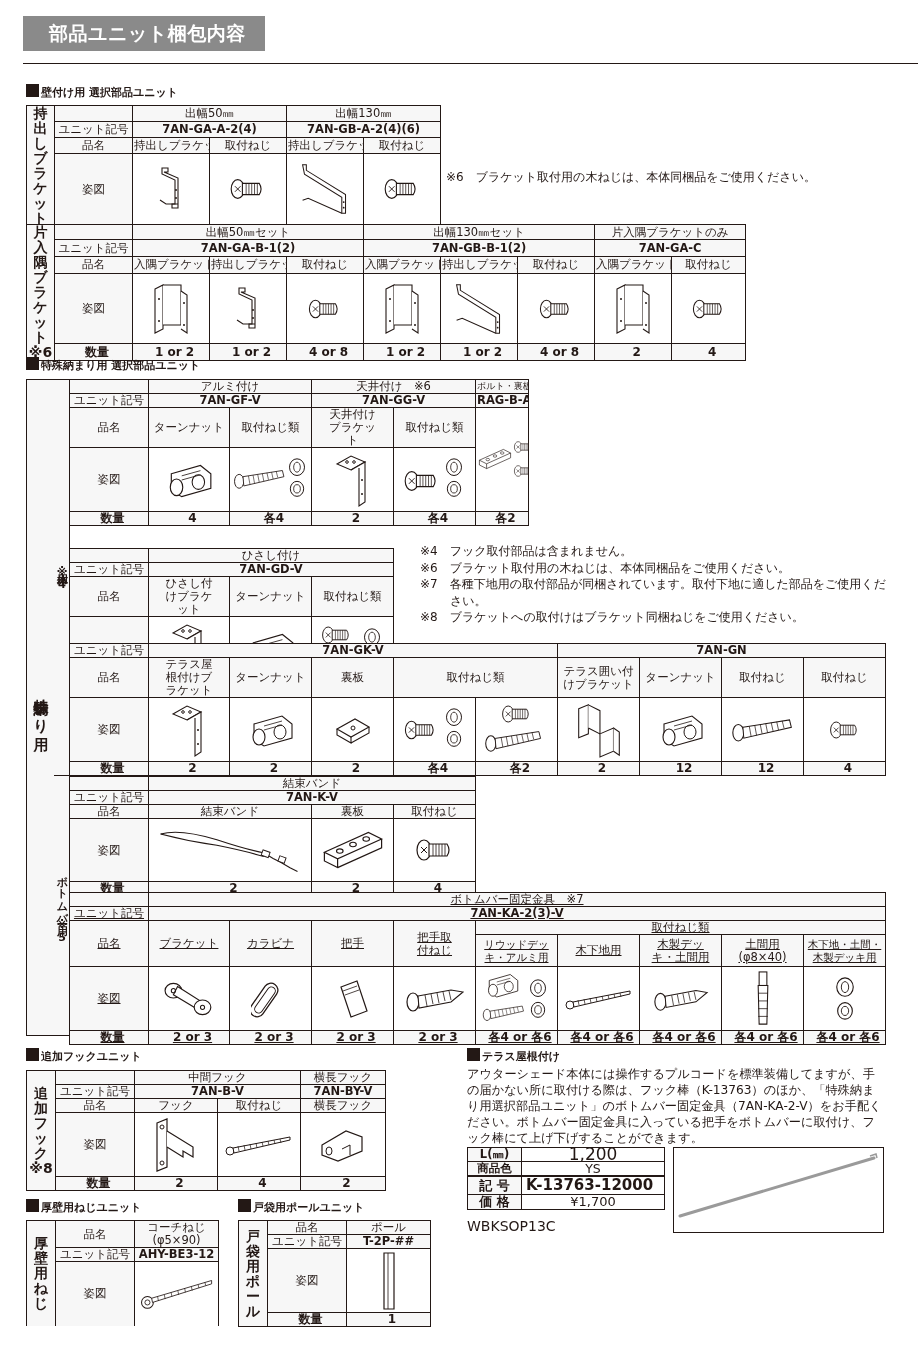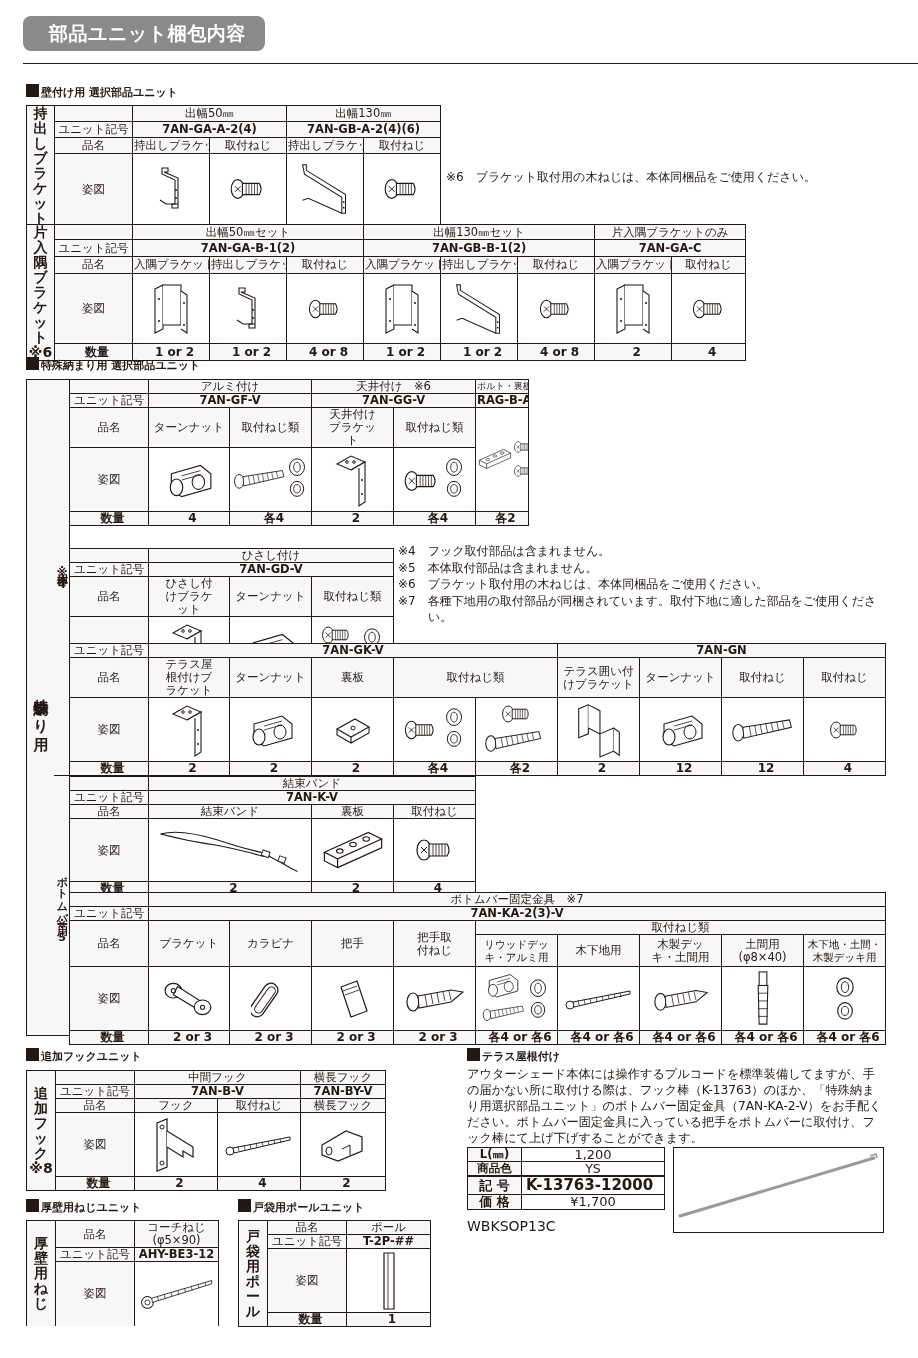--- a/index.html
+++ b/index.html
@@ -1,30 +1,30 @@
 <!DOCTYPE html>
 <html><head>
 <meta charset="utf-8">
 <style>
   * { box-sizing: border-box; margin: 0; padding: 0; }
   body { width: 918px; height: 1358px; background: #fff; font-family: "DejaVu Sans", "Liberation Sans", sans-serif; color: #231815; position: relative; overflow: hidden; }
   .abs { position: absolute; }
-  .title-bar { left: 23px; top: 16px; width: 242px; height: 35px; background: #8a8a8a; color: #fff; font-size: 19px; font-weight: bold; line-height: 35px; padding-left: 26px; letter-spacing: 0.5px; border-radius: 8px; }
+  .title-bar { left: 23px; top: 16px; width: 242px; height: 35px; background: #8a8a8a; color: #fff; font-size: 19px; font-weight: bold; line-height: 35px; padding-left: 26px; letter-spacing: 0.5px; }
   .rule { left: 23px; top: 63px; width: 895px; height: 1px; background: #231815; }
   .sec-h { font-size: 11px; font-weight: bold; white-space: nowrap; }
   .sec-h .sq { display: inline-block; width: 13px; height: 13px; background: #231815; margin-right: 2px; vertical-align: -1px; }
   table.t { border-collapse: collapse; position: absolute; table-layout: fixed; }
   table.t td { border: 1px solid #231815; text-align: center; font-size: 11.5px; line-height: 13px; background: #f7f7f7; padding: 0 1px; overflow: hidden; white-space: nowrap; vertical-align: middle; }
   table.t td.img { background: #fff; }
   table.t td.b { font-weight: bold; }
   table.t td.q { font-size: 12px; font-weight: bold; padding-left: 8px; }
   table.t td.side { background: #f7f7f7; font-weight: bold; font-size: 14px; line-height: 15px; white-space: normal; word-break: break-all; vertical-align: middle; }
   table.t td.wrap { white-space: normal; }
   .note { font-size: 12px; line-height: 16px; white-space: nowrap; }
-  .note2 { font-size: 12px; line-height: 16.5px; }
+  .note2 { font-size: 12px; line-height: 16.5px; margin-left: 22px; }
   .para { font-size: 12.2px; line-height: 16px; }
   svg { display: block; margin: 0 auto; }
   .pole-box { left: 673px; top: 1147px; width: 211px; height: 86px; border: 1px solid #231815; background: #fff; }
   .small { font-size: 14px; }
 </style>
 </head>
 <body>
 
 <svg width="0" height="0" style="position:absolute">
   <defs>
@@ -450,23 +450,23 @@
     <td class="q">数量</td>
     <td class="q">2</td>
     <td class="q">4</td>
     <td class="q">各4</td>
   </tr>
 </tbody>
   </table>
 
 <div class="abs" style="left:398px;top:543px;width:490px;">
   <div class="note2">※4　フック取付部品は含まれません。</div>
-  <div class="note2">※5　本体取付部品は含まれません。</div>
   <div class="note2">※6　ブラケット取付用の木ねじは、本体同梱品をご使用ください。</div>
   <div class="note2" style="padding-left:30px;text-indent:-30px;">※7　各種下地用の取付部品が同梱されています。取付下地に適した部品をご使用ください。</div>
+  <div class="note2">※8　ブラケットへの取付けはブラケット同梱ねじをご使用ください。</div>
 </div>
 
 <table class="t" style="left:69px;top:643px;width:816px;">
   <colgroup>
       <col style="width:79px">
       <col style="width:81px">
       <col style="width:82px">
       <col style="width:82px">
       <col style="width:82px">
       <col style="width:82px">
@@ -599,21 +599,21 @@
   </tr>
   <tr style="height:13px">
     <td class="q">数量</td>
     <td class="q">2</td>
     <td class="q">2</td>
     <td class="q">4</td>
   </tr>
 </tbody>
   </table>
 
-<table class="t" style="left:69px;top:892px;width:816px;">
+<table class="t" style="left:69px;top:892px;width:816px;text-decoration:underline;">
   <colgroup>
       <col style="width:79px">
       <col style="width:81px">
       <col style="width:82px">
       <col style="width:82px">
       <col style="width:82px">
       <col style="width:82px">
       <col style="width:82px">
       <col style="width:82px">
       <col style="width:82px">
@@ -765,21 +765,21 @@
 <div class="abs sec-h" style="left:467px;top:1048px;"><span class="sq"></span><span>テラス屋根付け</span></div>
 <div class="abs para" style="left:467px;top:1066px;width:420px;">アウターシェード本体には操作するプルコードを標準装備してますが、手の届かない所に取付ける際は、フック棒（K-13763）のほか、「特殊納まり用選択部品ユニット」のボトムバー固定金具（7AN-KA-2-V）をお手配ください。ボトムバー固定金具に入っている把手をボトムバーに取付け、フック棒にて上げ下げすることができます。</div>
 <table class="t" style="left:467px;top:1147px;width:197px;">
   <colgroup>
       <col style="width:54px">
       <col style="width:143px">
     </colgroup>
   <tbody>
       <tr style="height:14px">
         <td class="b">L(㎜)</td>
-        <td class="img" style="font-size:13px">1,200</td>
+        <td class="img" style="font-size:17px">1,200</td>
       </tr>
   <tr style="height:14px">
         <td class="b">商品色</td>
         <td class="img" style="font-size:12.5px">YS</td>
       </tr>
   <tr style="height:18px">
         <td class="b" style="font-size:13px;border-top:2px solid #231815">記 号</td>
         <td class="img b" style="font-size:15px;text-align:left;padding-left:4px;border-top:2px solid #231815">K-13763-12000</td>
       </tr>
   <tr style="height:15px">

